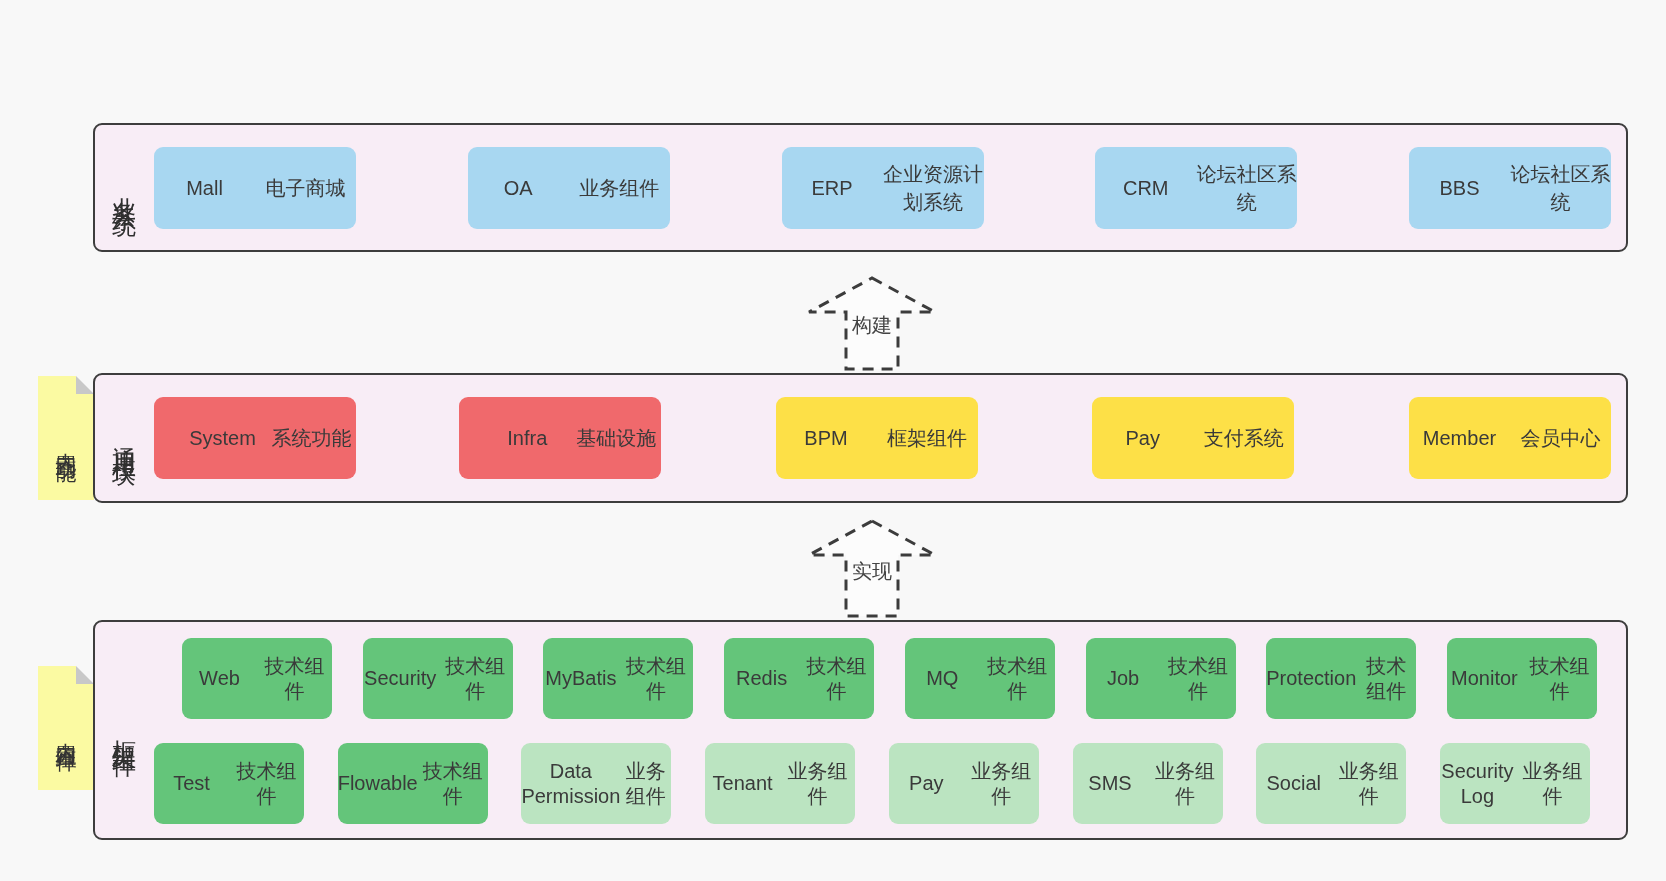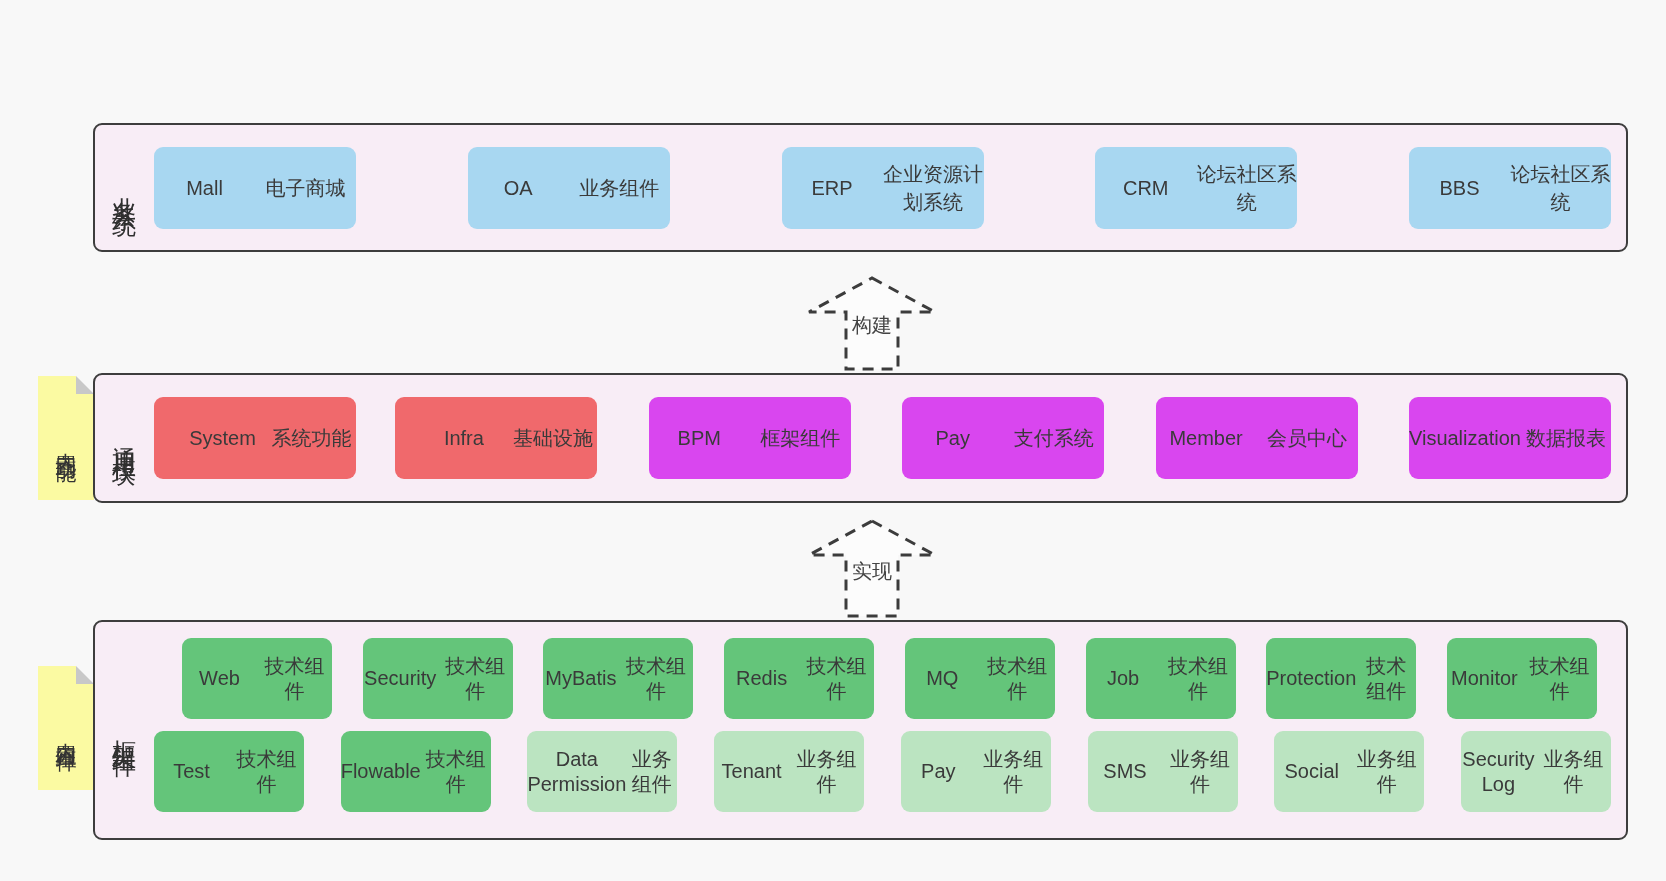--- a/index.html
+++ b/index.html
@@ -22,32 +22,32 @@
     writing-mode:vertical-rl;text-orientation:upright;
     font-size:24px;letter-spacing:5px;color:#2f2f2f;white-space:nowrap;
   }
 
   .box-row{
     position:absolute;left:0;right:0;display:flex;justify-content:space-between;
     box-sizing:border-box;
   }
   .row-center{top:50%;transform:translateY(-50%);padding:0 15px 0 59px;}
   .row-top{top:16px;padding:0 29px 0 87px;}
-  .row-bottom{top:109px;padding:0 15px 0 59px;}
+  .row-bottom{top:121px;padding:0 36px 0 59px;}
 
   .box{
     box-sizing:border-box;border-radius:9px;
     display:flex;justify-content:flex-start;align-items:center;
     text-align:center;font-size:20px;line-height:1.4;
   }
   .box.wide{width:202px;height:82px;}
   .box.small{width:150px;height:81px;line-height:1.25;}
   .blue{background:#a8d7f1;}
   .red{background:#f0696c;padding-left:24px;}
-  .pink{background:#d946ef;margin-left:12px;}
+  .pink{background:#fde047;margin-left:12px;}
   .green{background:#64c57a;}
   .lgreen{background:#bbe4c1;}
   .box-title,.box-sub{width:100%;}
 
   .sticky{
     position:absolute;width:56px;background:#fbfaa2;
   }
   .sticky::after{
     content:"";position:absolute;top:0;right:0;width:0;height:0;
     border-left:18px solid #c8c8c8;border-top:18px solid #f8f8f8;
@@ -129,24 +129,20 @@
       <div class="box-sub">框架组件</div>
     </div>
     <div class="box wide pink">
       <div class="box-title">Pay</div>
       <div class="box-sub">支付系统</div>
     </div>
     <div class="box wide pink">
       <div class="box-title">Member</div>
       <div class="box-sub">会员中心</div>
     </div>
-    <div class="box wide pink">
-      <div class="box-title">Visualization</div>
-      <div class="box-sub">数据报表</div>
-    </div>
   </div>
 </div>
 
 <div class="arrow" id="arrow-implement">
   <svg viewBox="0 0 140 100" preserveAspectRatio="none">
     <polygon points="70,3 133,37 96,37 96,98 44,98 44,37 7,37"></polygon>
   </svg>
   <div class="arrow-label">实现</div>
 </div>
 

